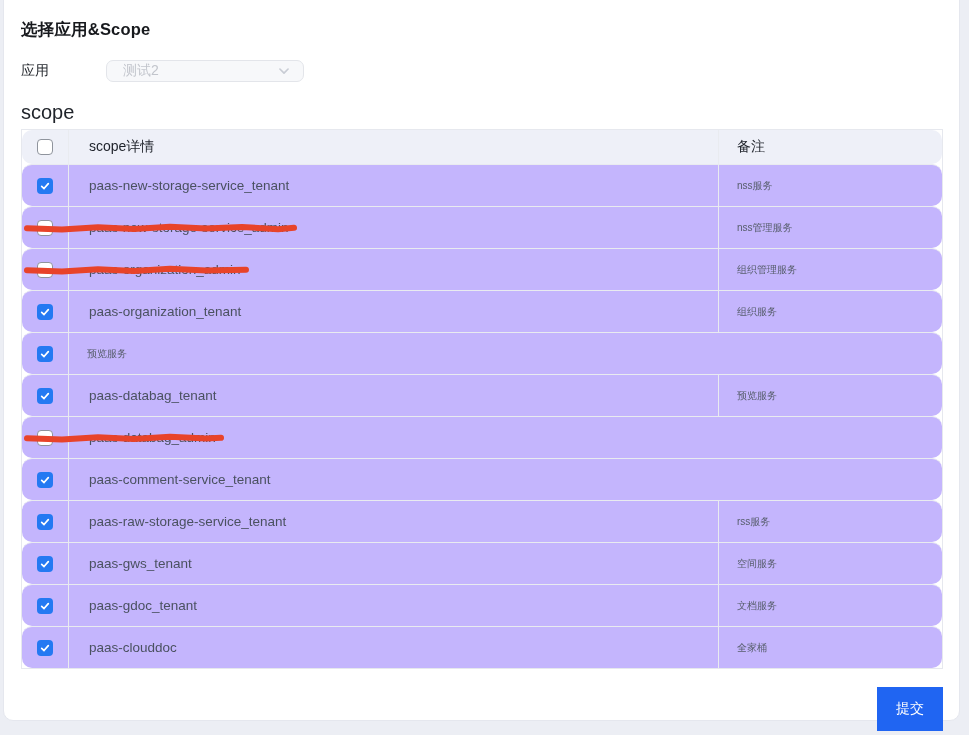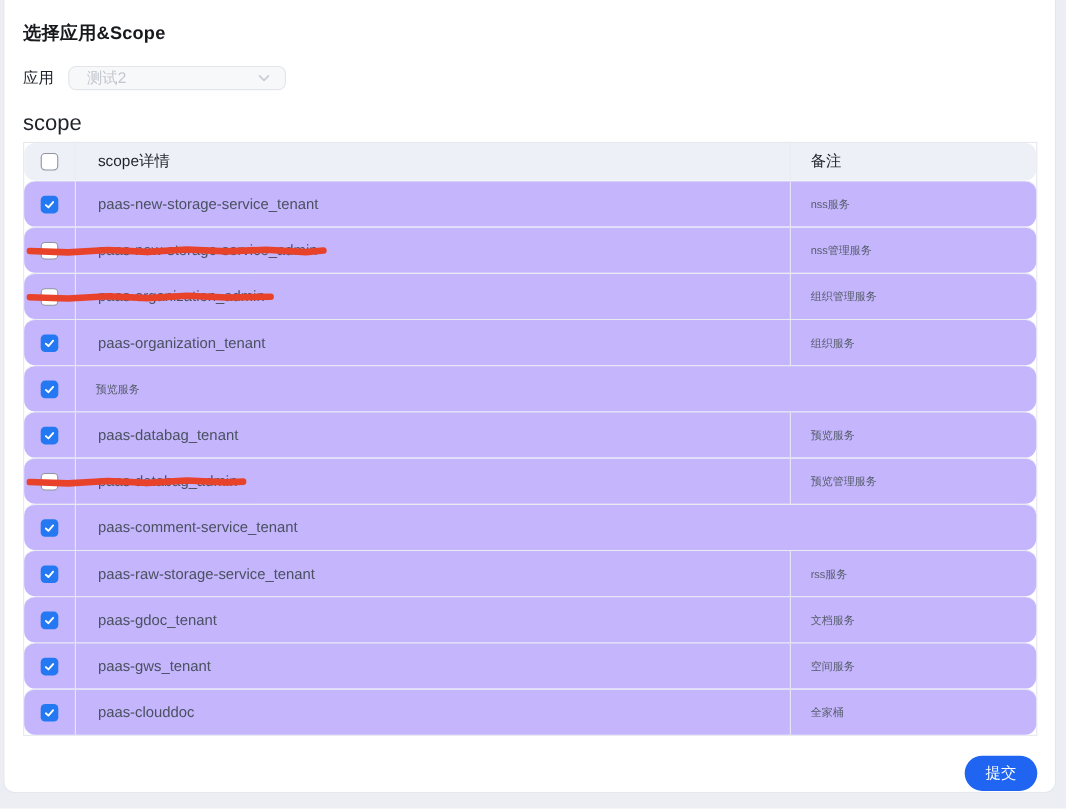--- a/index.html
+++ b/index.html
@@ -12,21 +12,21 @@
     position:absolute;left:3px;top:-12px;width:957px;height:733px;
     background:var(--card-bg,#fff);
     border:1px solid var(--card-border,#e5e7ee);
     border-radius:10px;box-sizing:border-box;
   }
   .inner{padding:30px 16px 0 17px;}
   .page-title{
     margin:0;font-size:16.5px;font-weight:700;letter-spacing:.2px;
     color:var(--title-text,#17191d);
   }
-  .app-row{display:flex;align-items:center;margin-top:19px;}
+  .app-row{display:flex;align-items:center;margin-top:19px;gap:44px;}
   .app-label{font-size:14px;color:var(--label-text,#1f2329);margin-right:13px;}
   .select{
     width:198px;height:22px;box-sizing:border-box;
     background:var(--select-bg,#f7f8fa);
     border:1px solid var(--select-border,#e3e5ea);
     border-radius:7px;display:flex;align-items:center;justify-content:space-between;
     padding:0 12px 0 16px;font-size:14px;color:var(--select-text,#c2c5cc);
     cursor:not-allowed;
   }
   .select svg{width:14px;height:14px;color:var(--chevron,#c8ccd4);}
@@ -53,21 +53,21 @@
     display:inline-flex;align-items:center;justify-content:center;cursor:pointer;
   }
   .checkbox.checked{border:none;background:var(--checkbox-checked,#2479f2);}
   .checkbox svg{width:12px;height:12px;display:block;}
   .strike{
     position:absolute;left:2px;top:50%;margin-top:-6px;height:12px;
     pointer-events:none;z-index:3;
   }
   .footer{display:flex;justify-content:flex-end;margin-top:18px;}
   .submit{
-    height:32px;padding:0 19px;border:none;border-radius:16px;
+    height:44px;padding:0 19px;border:none;border-radius:0;
     background:var(--button-bg,#2065f2);color:var(--button-text,#fff);
     font-size:14px;font-weight:500;font-family:inherit;cursor:pointer;
   }
 </style>
 </head>
 <body>
 
 <div class="card">
   <div class="inner">
     <h1 class="page-title">选择应用&amp;Scope</h1>
@@ -178,23 +178,20 @@
       <span class="remark-text">预览服务</span>
     </div>
   </div>
           <div class="trow">
     <div class="cell check">
       <span class="checkbox"></span>
     </div>
     <div class="cell scope">
       <span class="scope-text">paas-databag_admin</span>
     </div>
-    <div class="cell remark">
-      <span class="remark-text">预览管理服务</span>
-    </div>
   <svg class="strike" width="202" height="12" viewBox="0 0 202 12">
               <path d="M3 6.2 L38 7.4 L74 5.3 L110 7.0 L146 4.8 L182 6.5 L197 5.8" fill="none" stroke="#e8432a" stroke-width="6" stroke-linecap="round" stroke-linejoin="round"></path>
             </svg>
           </div>
           <div class="trow">
     <div class="cell check">
       <span class="checkbox checked">
                 <svg viewBox="0 0 16 16">
                   <path d="M3.6 8.6 L6.7 11.4 L12.4 4.9" fill="none" stroke="#fff" stroke-width="2.3" stroke-linecap="round" stroke-linejoin="round"></path>
                 </svg>
@@ -221,39 +218,39 @@
   </div>
           <div class="trow">
     <div class="cell check">
       <span class="checkbox checked">
                 <svg viewBox="0 0 16 16">
                   <path d="M3.6 8.6 L6.7 11.4 L12.4 4.9" fill="none" stroke="#fff" stroke-width="2.3" stroke-linecap="round" stroke-linejoin="round"></path>
                 </svg>
               </span>
     </div>
     <div class="cell scope">
+      <span class="scope-text">paas-gws_tenant</span>
+    </div>
+    <div class="cell remark">
+      <span class="remark-text">空间服务</span>
+    </div>
+  </div>
+          <div class="trow">
+    <div class="cell check">
+      <span class="checkbox checked">
+                <svg viewBox="0 0 16 16">
+                  <path d="M3.6 8.6 L6.7 11.4 L12.4 4.9" fill="none" stroke="#fff" stroke-width="2.3" stroke-linecap="round" stroke-linejoin="round"></path>
+                </svg>
+              </span>
+    </div>
+    <div class="cell scope">
       <span class="scope-text">paas-gdoc_tenant</span>
     </div>
     <div class="cell remark">
       <span class="remark-text">文档服务</span>
-    </div>
-  </div>
-          <div class="trow">
-    <div class="cell check">
-      <span class="checkbox checked">
-                <svg viewBox="0 0 16 16">
-                  <path d="M3.6 8.6 L6.7 11.4 L12.4 4.9" fill="none" stroke="#fff" stroke-width="2.3" stroke-linecap="round" stroke-linejoin="round"></path>
-                </svg>
-              </span>
-    </div>
-    <div class="cell scope">
-      <span class="scope-text">paas-gws_tenant</span>
-    </div>
-    <div class="cell remark">
-      <span class="remark-text">空间服务</span>
     </div>
   </div>
           <div class="trow">
     <div class="cell check">
       <span class="checkbox checked">
                 <svg viewBox="0 0 16 16">
                   <path d="M3.6 8.6 L6.7 11.4 L12.4 4.9" fill="none" stroke="#fff" stroke-width="2.3" stroke-linecap="round" stroke-linejoin="round"></path>
                 </svg>
               </span>
     </div>

